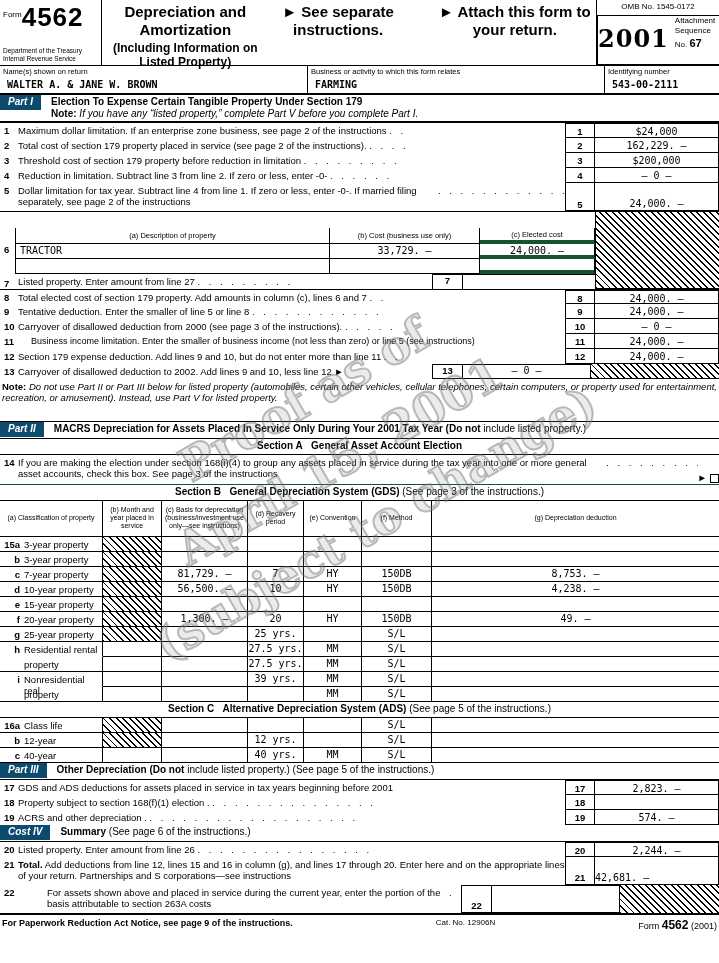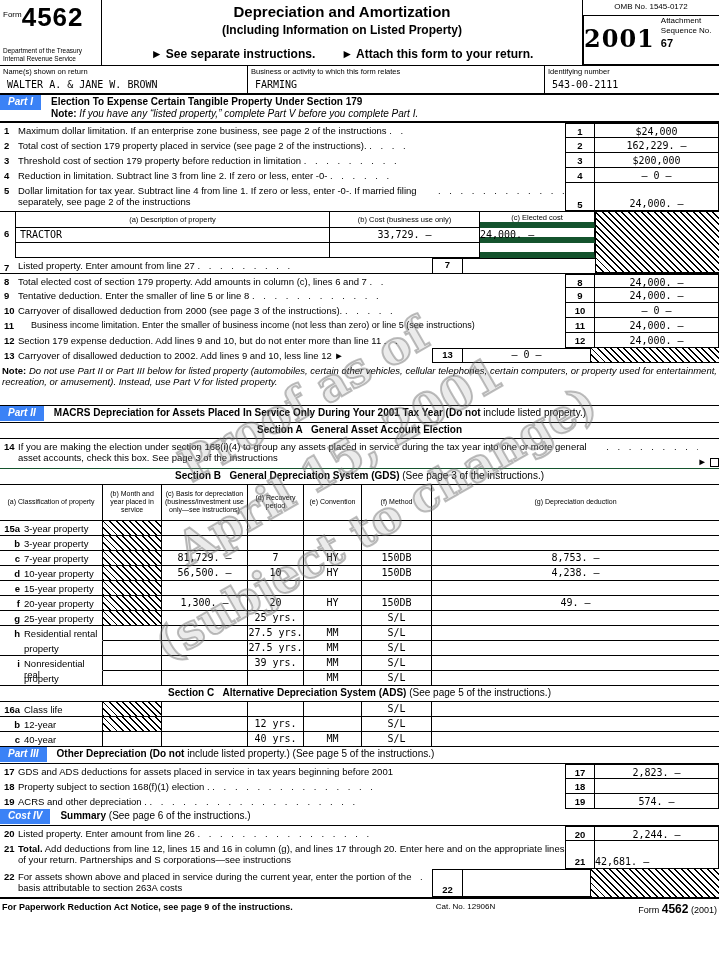--- a/index.html
+++ b/index.html
@@ -15,70 +15,70 @@
   .hatch { background:repeating-linear-gradient(45deg,#000 0,#000 1.4px,#fff 1.4px,#fff 4.6px); }
   .dots { letter-spacing:3px; white-space:nowrap; overflow:hidden; color:#000; }
 
   
   .hdr { display:flex; border-bottom:1px solid #000; height:66px; }
   .hdr-left { width:102px; border-right:1px solid #000; padding:2px 3px; display:flex; flex-direction:column; justify-content:space-between; }
   .form-line { display:flex; align-items:flex-start; }
   .form-word { font-size:8px; padding-top:8px; }
   .form-num { font-size:26px; font-weight:bold; letter-spacing:1px; }
   .agency { font-size:6.5px; line-height:1.25; }
-  .hdr-mid { flex:1; border-right:1px solid #000; text-align:center; padding-top:3px; display:flex; flex-direction:column; justify-content:space-between; }
+  .hdr-mid { flex:1; border-right:1px solid #000; text-align:center; padding-top:3px; display:flex; justify-content:space-between; }
   .title { font-size:15px; font-weight:bold; }
   .subtitle { font-size:12px; font-weight:bold; margin-top:2px; }
-  .see-sep { font-size:12px; font-weight:bold; padding-bottom:4px; display:flex; justify-content:center; gap:26px; }
-  .hdr-right { width:136px; display:flex; flex-direction:column; }
+  .see-sep { font-size:15px; font-weight:bold; padding-bottom:4px; display:flex; justify-content:center; gap:26px; }
+  .hdr-right { width:122px; display:flex; flex-direction:column; }
   .omb { font-size:8px; text-align:center; padding:2px 0 3px; }
   .yearbox { border:1px solid #000; border-right:none; flex:1; display:flex; flex-direction:row; align-items:center; }
   .year { font-size:24px; font-weight:bold; font-family:"DejaVu Serif", serif; letter-spacing:1px; }
   .attach { font-size:8px; align-self:flex-start; padding-left:6px; line-height:1.3; }
   .seq-no { font-size:11px; font-weight:bold; }
 
   
   .ident { display:flex; border-bottom:2px solid #000; height:29px; }
   .id-cell { padding:1px 3px; display:flex; flex-direction:column; justify-content:space-between; }
   .id-lbl { font-size:7.5px; }
-  .id-val { padding-left:4px; padding-bottom:1px; }
-  .id-1 { width:248px; border-right:1px solid #000; }
+  .id-val { padding-left:4px; padding-bottom:1px;font-weight:bold; }
+  .id-1 { width:308px; border-right:1px solid #000; }
   .id-2 { width:297px; border-right:1px solid #000; }
   .id-3 { flex:1; }
 
   
   .band { display:flex; align-items:flex-start; border-bottom:1px solid #000; padding-bottom:1px; }
-  .band-tag { background:#3b82f6; color:#fff; font-weight:bold; font-size:10px; padding:1px 8px 2px; margin-right:10px; flex:none; font-style:italic; }
+  .band-tag { background:#0c4a6e; color:#fff; font-weight:bold; font-size:10px; padding:1px 8px 2px; margin-right:10px; flex:none; font-style:italic; }
   .band-txt { font-size:10px; padding-top:1px; }
 
   
   .ln { display:flex; align-items:stretch; }
   .ln-no { width:18px; font-weight:bold; padding-left:4px; padding-top:2px; flex:none; }
   .ln-txt { flex:1; padding-top:2px; display:flex; }
   .ln-txt .lbl { white-space:normal; }
   .ln-box { width:30px; border-left:1px solid #000; border-right:1px solid #000; border-bottom:1px solid #000;
             font-weight:bold; text-align:center; padding-top:2px; flex:none; }
   .ln-amt { width:124px; border-right:1px solid #000; border-bottom:1px solid #000; text-align:center; padding-top:2px; flex:none; }
   .grp-top .ln-box, .grp-top .ln-amt { border-top:1px solid #000; }
   .h15 { height:15px; } .h28 { height:28px; }
 
   
   .inb-box { width:31px; border:1px solid #000; font-weight:bold; text-align:center; flex:none; }
   .inb-val { width:128px; border:1px solid #000; border-left:none; text-align:center; flex:none; }
   .inb-hatch { flex:1; border-bottom:1px solid #000; }
 
   
   .t6 { display:flex; border-top:1px solid #000; }
-  .t6-left { width:595px; }
+  .t6-left { width:595px;margin-top:16px; }
   .t6-hatchcol { flex:1; border-left:1px solid #000; border-bottom:1px solid #000; }
   .t6-row { display:flex; height:15px; }
   .t6-gutter { width:15px; flex:none; font-weight:bold; padding-left:4px; }
   .t6-desc { flex:1; border:1px solid #000; border-top:none; padding:1px 4px; }
   .t6-cost { width:150px; border-bottom:1px solid #000; border-right:1px solid #000; text-align:center; padding-top:1px; flex:none; }
-  .t6-elect { width:115px; border-bottom:6px solid #14532d; border-right:1px solid #000; text-align:left; padding-top:1px; flex:none; }
+  .t6-elect { width:115px; border-bottom:4px solid #14532d; border-right:1px solid #000; text-align:center; padding-top:1px; flex:none; }
   .t6-hdr { height:16px; font-size:7.5px; }
   .t6-hdr .t6-desc, .t6-hdr .t6-cost, .t6-hdr .t6-elect { display:flex; align-items:center; justify-content:center; padding-top:0; }
   .ln7 { display:flex; height:15px; }
   .ln7-txt { width:432px; display:flex; padding-top:2px; flex:none; }
   .ln7-box { width:31px; border:1px solid #000; border-bottom:none; font-weight:bold; text-align:center; flex:none; }
   .ln7-val { flex:1; border-top:1px solid #000; }
 
   
   .note { padding:2px 2px 17px 2px; font-size:9.5px; border-bottom:1px solid #000; }
 
@@ -556,21 +556,21 @@
       </div>
     <div class="ln-box" style="display:flex;align-items:flex-end;justify-content:center;">
         <span>21</span>
       </div>
     <div class="ln-amt mono" style="display:flex;align-items:flex-end;justify-content:flex-start;">
         <span>42,681. –</span>
       </div>
   </div>
   <div class="ln h28">
     <div class="ln-no">22</div>
-    <div class="ln-txt" style="width:414px;flex:none;"><span class="lbl">For assets shown above and placed in service during the current year, enter the portion of the basis attributable to section 263A costs</span>&nbsp;<span class="dots">. .</span></div>
+    <div class="ln-txt" style="width:414px;flex:none;margin-left:29px;"><span class="lbl">For assets shown above and placed in service during the current year, enter the portion of the basis attributable to section 263A costs</span>&nbsp;<span class="dots">. .</span></div>
     <div class="inb-box" style="display:flex;align-items:flex-end;justify-content:center;">
         <span>22</span>
       </div>
     <div class="inb-val mono"></div>
     <div class="inb-hatch hatch" style="border-bottom:none;"></div>
   </div>
 
   <div class="footer">
     <span class="foot-left">For Paperwork Reduction Act Notice, see page 9 of the instructions.</span>
     <span class="foot-cat">Cat. No. 12906N</span>

